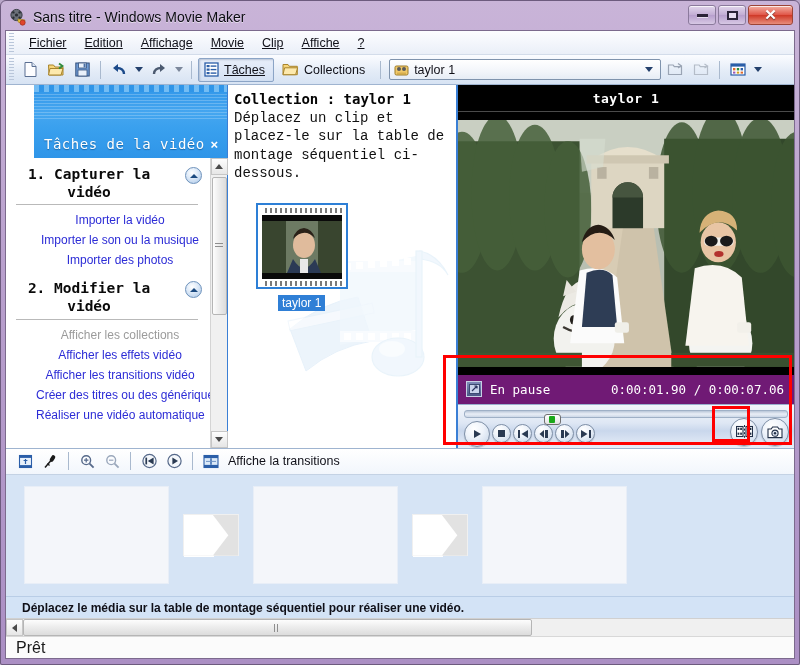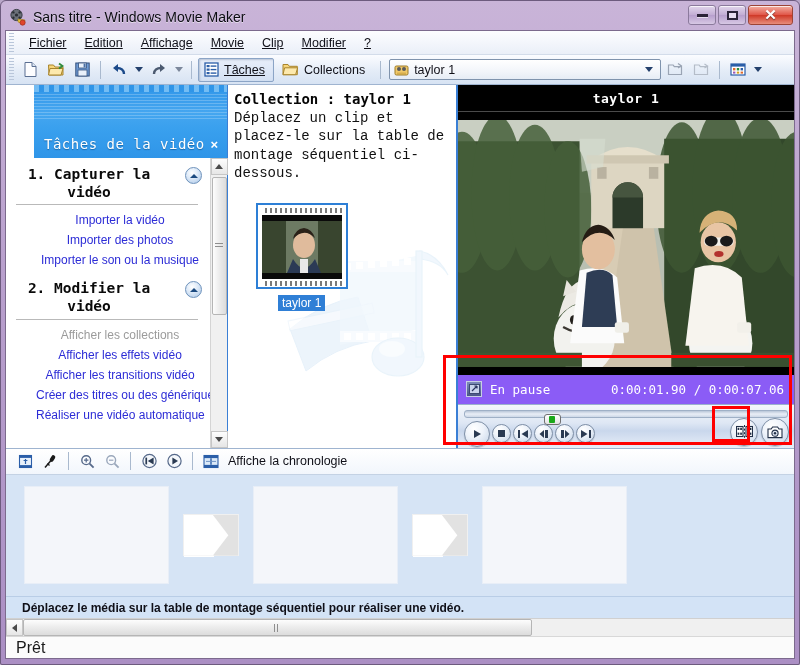--- a/index.html
+++ b/index.html
@@ -254,21 +254,21 @@
     height:27px; flex:0 0 27px; background:#000; color:#fff;
     display:flex; align-items:center; justify-content:center;
     font-family:"DejaVu Sans Mono","Liberation Mono",monospace;
     font-size:13px; font-weight:bold; letter-spacing:.5px;
     border-bottom:1px solid #4a4a4a;
   }
   #preview-video { flex:1 1 auto; position:relative; background:#000; overflow:hidden; min-height:0; }
   #video-scene { position:absolute; left:0; right:0; top:8px; bottom:8px; overflow:hidden; }
 
   #status-row {
-    height:29px; flex:0 0 29px; background:#8b5cf6; color:#fff;
+    height:29px; flex:0 0 29px; background:#701a75; color:#fff;
     display:flex; align-items:center; padding:0 10px 0 8px;
     font-family:"DejaVu Sans Mono","Liberation Mono",monospace; font-size:12.5px;
   }
   #status-icon {
     width:16px;height:16px; background:linear-gradient(180deg,#7d8bb8,#4a5687);
     border:1px solid #c8cfe4; display:flex;align-items:center;justify-content:center;
     margin-right:8px; flex:0 0 auto;
   }
   #status-label { flex:0 0 auto; }
   #timecode { flex:1 1 auto; text-align:right; letter-spacing:0px; }
@@ -405,21 +405,21 @@
   </div>
 
   <div id="client">
 
     <div id="menu-bar">
       <div class="menu-item"><u>Fichier</u></div>
       <div class="menu-item"><u>Edition</u></div>
       <div class="menu-item"><u>Affichage</u></div>
       <div class="menu-item"><u>Movie</u></div>
       <div class="menu-item"><u>Clip</u></div>
-      <div class="menu-item"><u>Modifier</u></div>
+      <div class="menu-item"><u>Affiche</u></div>
       <div class="menu-item"><u>?</u></div>
     </div>
 
     <div id="toolbar">
       <div class="tb-btn">
         <svg width="17" height="17" viewBox="0 0 17 17">
           <path d="M3 1.5h7l4 4v10H3z" fill="#fdfdff" stroke="#5b6f92" stroke-width="1"></path>
           <path d="M10 1.5v4h4" fill="#dde6f3" stroke="#5b6f92" stroke-width="1"></path>
         </svg>
       </div>
@@ -535,22 +535,22 @@
           <div id="task-list">
 
             <div class="task-section-head">
               <div class="txt">1. Capturer la vidéo</div>
               <div class="collapse-btn">
                   <div class="caret-up-s"></div>
                 </div>
             </div>
             <div class="task-rule"></div>
             <a class="task-link">Importer la vidéo</a>
+            <a class="task-link">Importer le son ou la musique</a>
             <a class="task-link">Importer des photos</a>
-            <a class="task-link">Importer le son ou la musique</a>
 
             <div class="task-gap"></div>
 
             <div class="task-section-head">
               <div class="txt">2. Modifier la vidéo</div>
               <div class="collapse-btn">
                   <div class="caret-up-s"></div>
                 </div>
             </div>
             <div class="task-rule"></div>
@@ -846,21 +846,21 @@
       <div class="tb-sep"></div>
       <div class="sb-ico">
         <svg width="16" height="15" viewBox="0 0 16 15">
           <rect x="1" y="1.5" width="14" height="12" fill="#dbe9f8" stroke="#2b5ea8" stroke-width="1.1"></rect>
           <rect x="1" y="1.5" width="14" height="2.6" fill="#2b5ea8"></rect>
           <rect x="1" y="10.9" width="14" height="2.6" fill="#2b5ea8"></rect>
           <path d="M8 4.2 v6.6" stroke="#2b5ea8" stroke-width="1.4"></path>
           <path d="M3 7.4 h10" stroke="#6f93c4" stroke-width="1"></path>
         </svg>
       </div>
-      <div id="sb-view-label">Affiche la chronologie</div>
+      <div id="sb-view-label">Affiche la transitions</div>
     </div>
 
     <div id="storyboard-area">
       <div class="sb-cell"></div>
       <div class="sb-trans">
         <svg class="sb-arrow" viewBox="0 0 56 42">
           <rect width="56" height="42" fill="#e2e2e2"></rect>
           <path d="M0 0 H30 L46 21 L30 42 H0z" fill="#ffffff"></path>
         </svg>
       </div>

